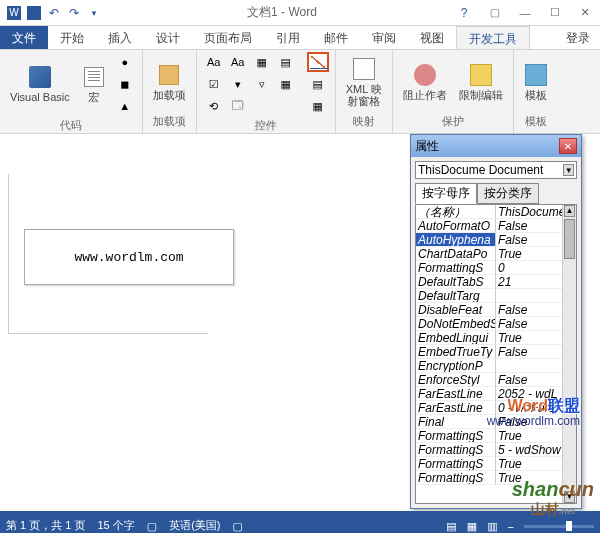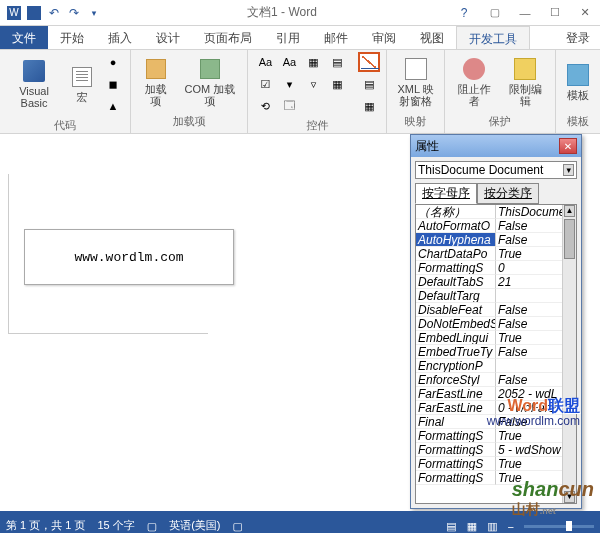--- a/index.html
+++ b/index.html
@@ -53,41 +53,41 @@
 .docarea { position: relative; height: 375px; background: #fff; }
 .page-edge { position: absolute; left: 8px; top: 40px; width: 200px; height: 160px; border: 1px solid #ccc; border-top: none; border-right: none; }
 .textbox { position: absolute; left: 24px; top: 95px; width: 210px; height: 56px; border: 1px solid #aaa; box-shadow: 1px 1px 2px rgba(0,0,0,.2); display: flex; align-items: center; justify-content: center; font-family: "Courier New", monospace; font-size: 13px; background: #fff; }
 
 
 .propwin { position: absolute; right: 18px; top: 0; width: 172px; background: #f0f0f0; border: 1px solid #5a7aa8; box-shadow: 2px 2px 4px rgba(0,0,0,.3); }
 .prop-title { height: 22px; background: linear-gradient(#a8c8f0,#7ba8e0); display: flex; align-items: center; padding: 0 4px; font-size: 12px; }
 .prop-title .close { margin-left: auto; width: 18px; height: 16px; background: linear-gradient(#e88,#c44); color: #fff; display: flex; align-items: center; justify-content: center; border: 1px solid #a33; font-size: 10px; }
 .prop-combo { margin: 4px; height: 18px; background: #fff; border: 1px solid #888; display: flex; align-items: center; padding: 0 2px; font-family: "SimSun", serif; font-size: 12px; }
 .prop-combo .dd { margin-left: auto; font-size: 9px; background: #ddd; border: 1px solid #888; padding: 0 2px; }
-.prop-tabs { display: flex; margin: 0 4px; font-family: "SimSun", serif; font-size: 12px; text-decoration: underline; }
+.prop-tabs { display: flex; margin: 0 4px; font-family: "SimSun", serif; font-size: 12px; }
 .prop-tab { border: 1px solid #888; padding: 1px 6px; background: #e8e8e8; }
 .prop-tab.active { background: #fff; border-bottom: 1px solid #fff; }
 .prop-grid { margin: 0 4px 4px 4px; border: 1px solid #888; background: #fff; height: 300px; display: flex; font-style: italic; }
 .prop-rows { flex: 1; overflow: hidden; font-family: "SimSun","Courier New", monospace; font-size: 12px; }
 .prop-row { display: flex; height: 14px; line-height: 14px; }
 .prop-row .k { width: 80px; border-right: 1px solid #ccc; border-bottom: 1px solid #eee; padding-left: 2px; white-space: nowrap; overflow: hidden; }
 .prop-row .v { flex: 1; border-bottom: 1px solid #eee; padding-left: 2px; white-space: nowrap; overflow: hidden; }
 .prop-row.sel .k { background: #2b5bb8; color: #fff; }
 .prop-scroll { width: 14px; background: #e8e8e8; border-left: 1px solid #ccc; position: relative; }
 .prop-scroll .thumb { position: absolute; top: 14px; left: 1px; right: 1px; height: 40px; background: #c0c0c0; border: 1px solid #888; }
 .prop-scroll .arr { position: absolute; left: 1px; right: 1px; height: 12px; background: #d8d8d8; border: 1px solid #888; font-size: 8px; text-align: center; }
 .prop-scroll .arr.up { top: 0; } .prop-scroll .arr.dn { bottom: 0; }
 
 
 .wm1 { position: absolute; right: 20px; top: 262px; color: #d63; font-size: 16px; font-weight: bold; text-shadow: 1px 1px 0 #fff; z-index: 5; }
 .wm1 .cn { color: #1d4ed8; }
 .wm2 { position: absolute; right: 20px; top: 280px; color: #2b3a8a; font-size: 12px; z-index: 5; }
 .wm3 { position: absolute; right: 6px; bottom: 14px; color: #3a7a2a; font-size: 20px; font-weight: bold; font-style: italic; z-index: 10; }
 .wm3 .cn { color: #8a5a2a; font-size: 14px; }
-.wm3 .sub { font-size: 9px; color: #888; display: block; text-align: left; font-style: normal; }
+.wm3 .sub { font-size: 9px; color: #888; display: block; text-align: center; font-style: normal; }
 
 
 .status { position: absolute; left: 0; right: 0; bottom: 0; height: 22px; background: #2b579a; color: #fff; display: flex; align-items: flex-end; font-size: 11px; padding: 0 6px; gap: 12px; }
 .status .right { margin-left: auto; display: flex; gap: 10px; align-items: center; }
 .zoom-track { width: 70px; height: 3px; background: #5580b8; position: relative; }
 .zoom-track .thumb { position: absolute; width: 6px; height: 10px; background: #fff; top: -4px; }
 </style>
 </head>
 <body>
 
@@ -151,26 +151,20 @@
     <div class="group-label">代码</div>
   </div>
 
   <div class="group">
     <div class="group-body">
       <div class="big-btn">
         <span class="icon">
             <span class="i-addins"></span>
           </span>
         <span class="label">加载项</span>
-      </div>
-      <div class="big-btn">
-        <span class="icon">
-            <span class="i-com"></span>
-          </span>
-        <span class="label">COM 加载项</span>
       </div>
     </div>
     <div class="group-label">加载项</div>
   </div>
 
   <div class="group">
     <div class="group-body">
       <div class="small-grid">
         <div class="small-row">
           <div class="small-btn">Aa</div>

